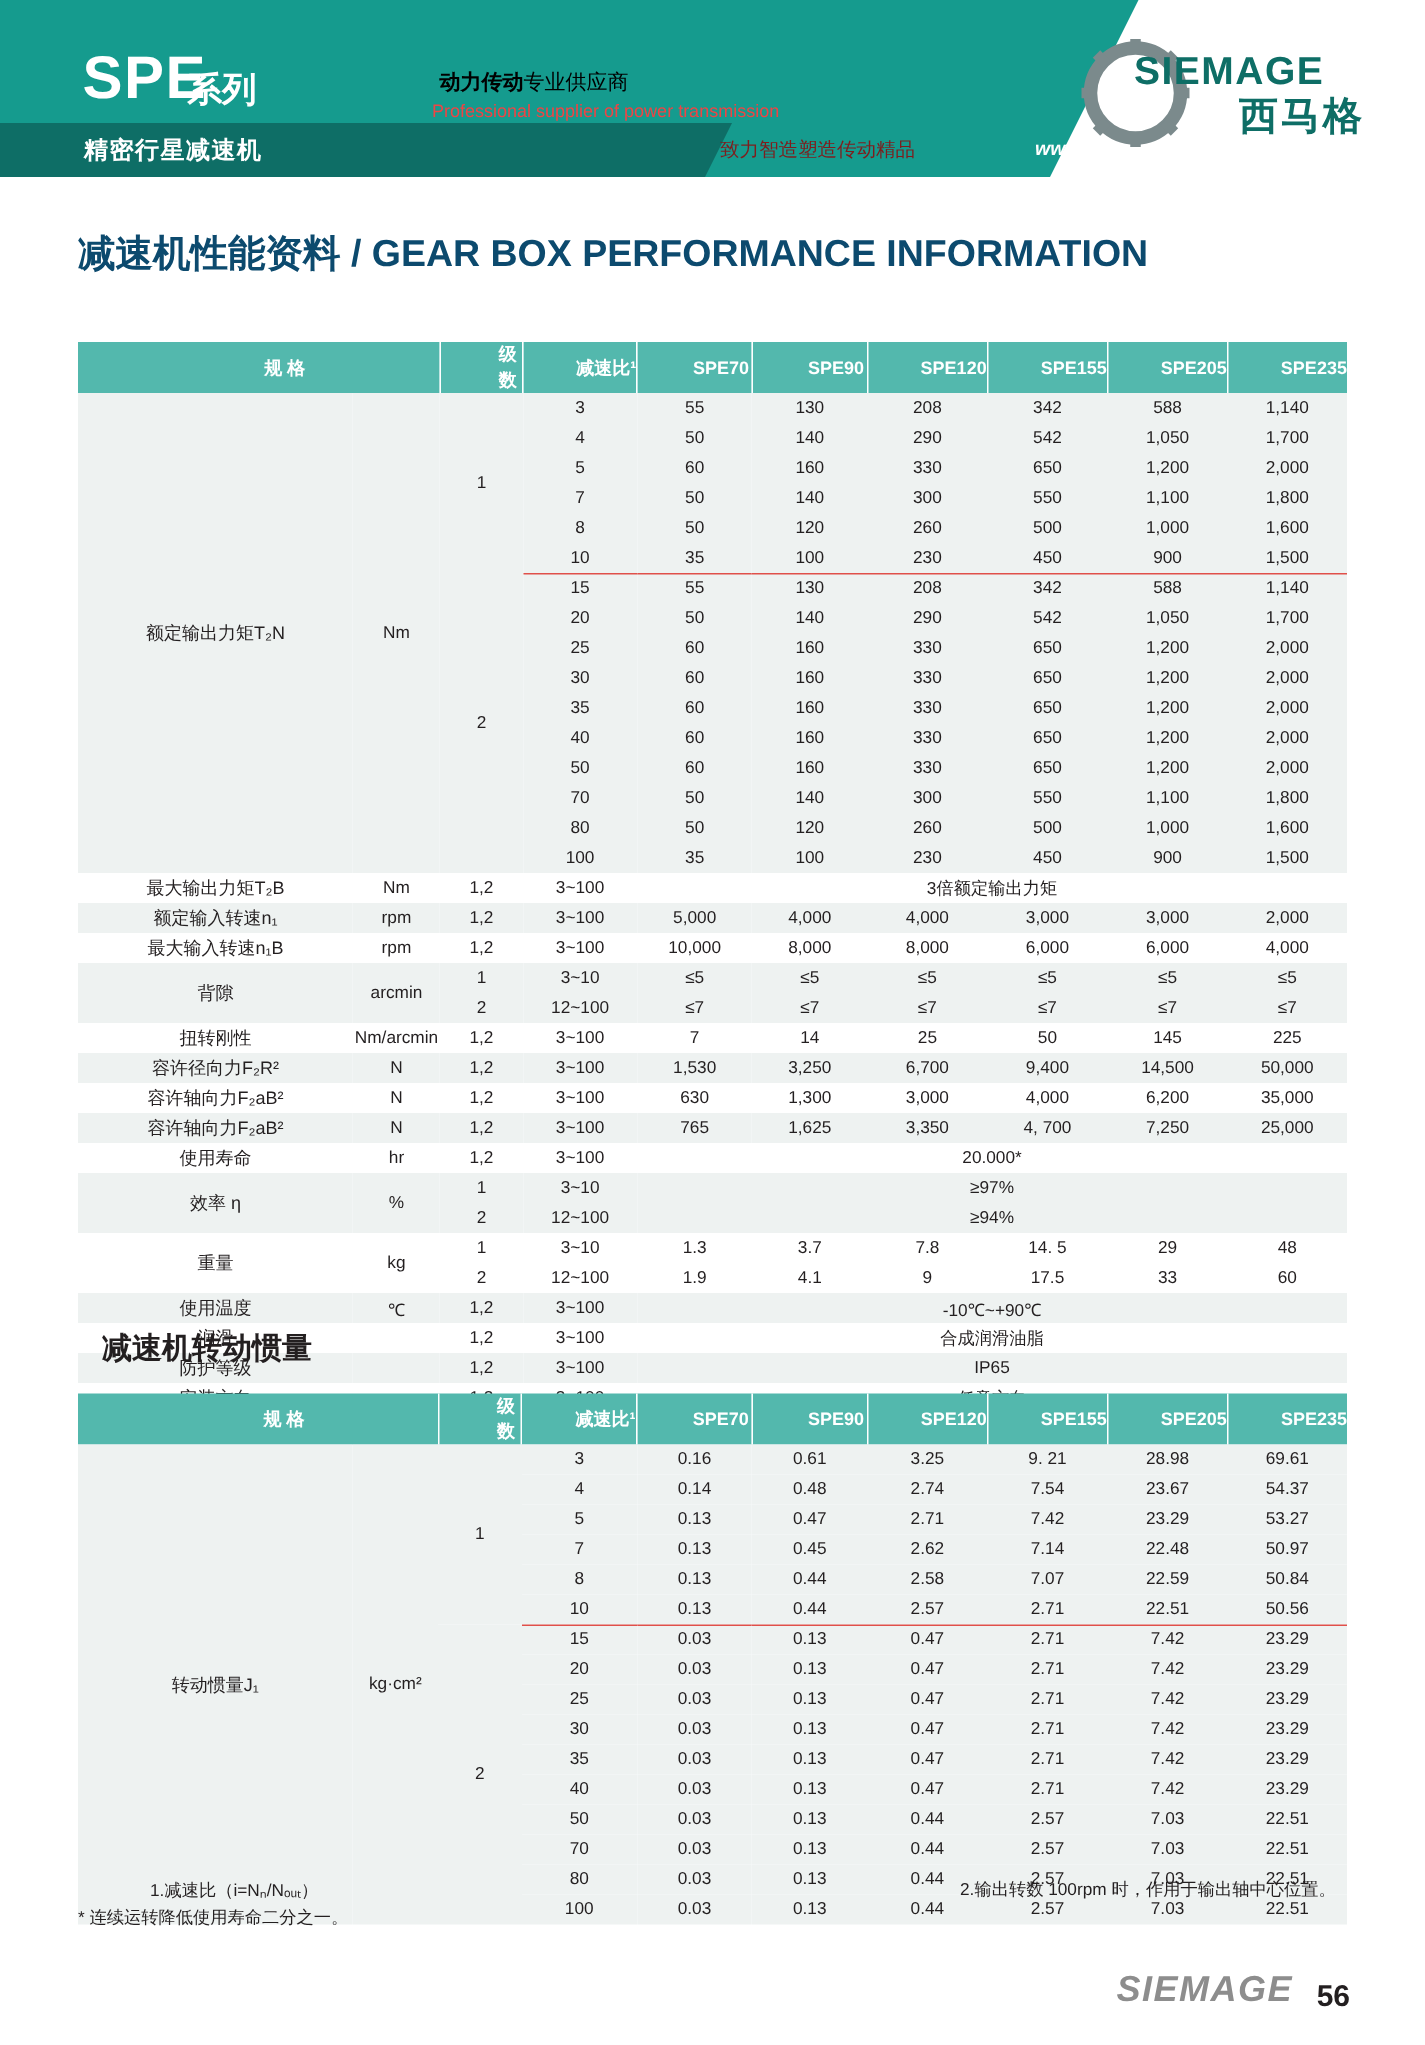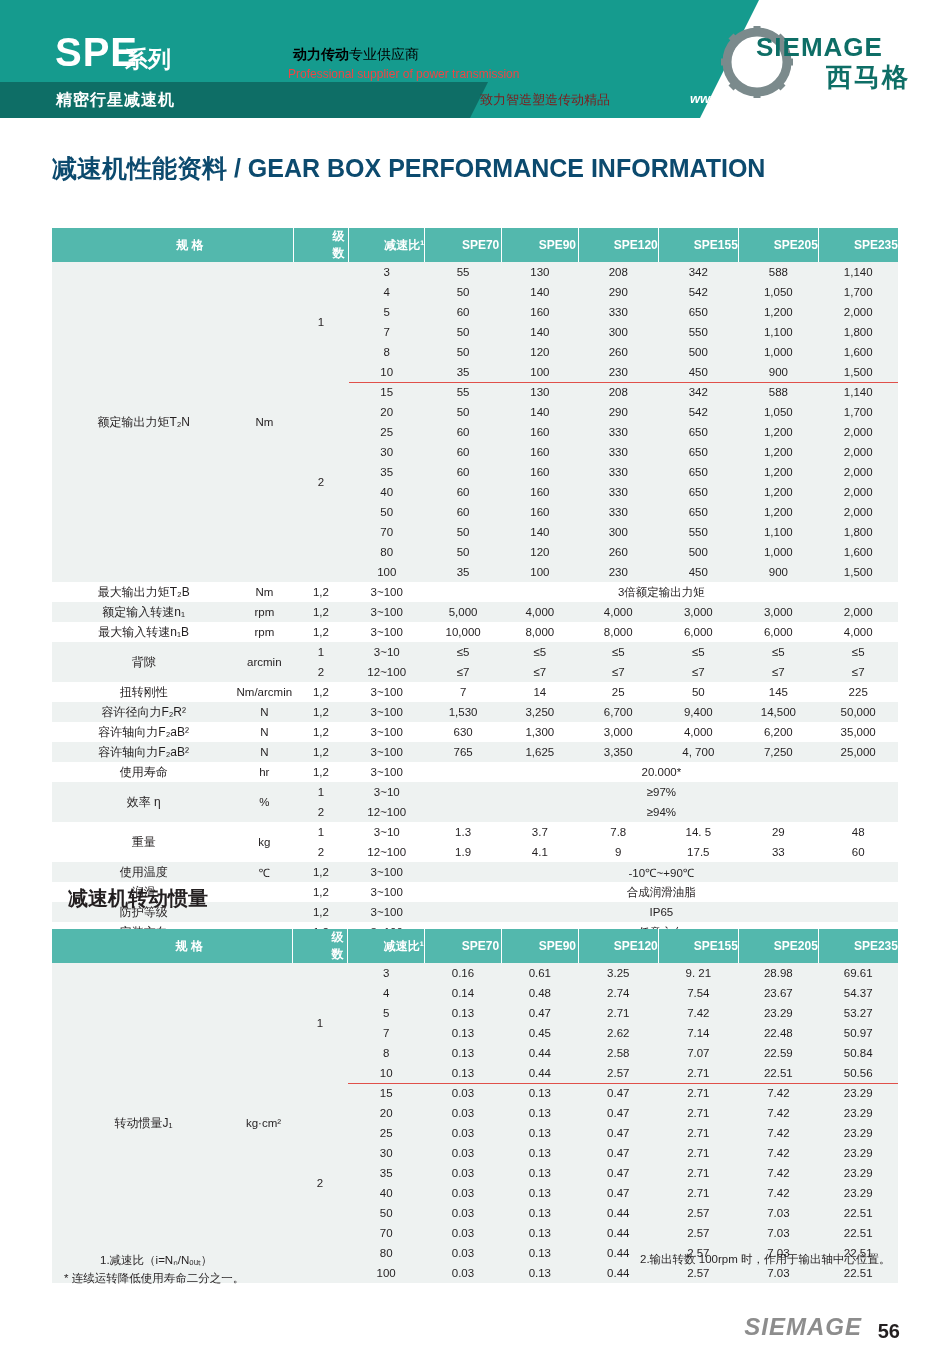--- a/index.html
+++ b/index.html
@@ -113,21 +113,21 @@
   }
   .thead td:last-child{border-right:0;}
   .band td{background:#eef2f1;}
   .white td{background:#ffffff;}
   .tbl td.lbl{font-size:12px;}
   .redline{border-bottom:1px solid #e0504a !important;}
   .rowh{height:20px;}
 
   
   .note1{position:absolute;left:52px;top:1252px;font-size:11.5px;padding-left:48px;}
-  .note2{position:absolute;left:64px;top:1271px;font-size:11.5px;}
+  .note2{position:absolute;left:52px;top:1271px;font-size:11.5px;}
   .note3{position:absolute;left:640px;top:1252px;font-size:11.5px;}
   .foot-logo{
     position:absolute;right:88px;bottom:22px;
     color:#8d8d8d;font-size:24px;font-weight:bold;font-style:italic;letter-spacing:1px;
   }
   .foot-page{
     position:absolute;right:50px;bottom:20px;
     color:#231f20;font-size:20px;font-weight:bold;text-align:right;
   }
 </style>

